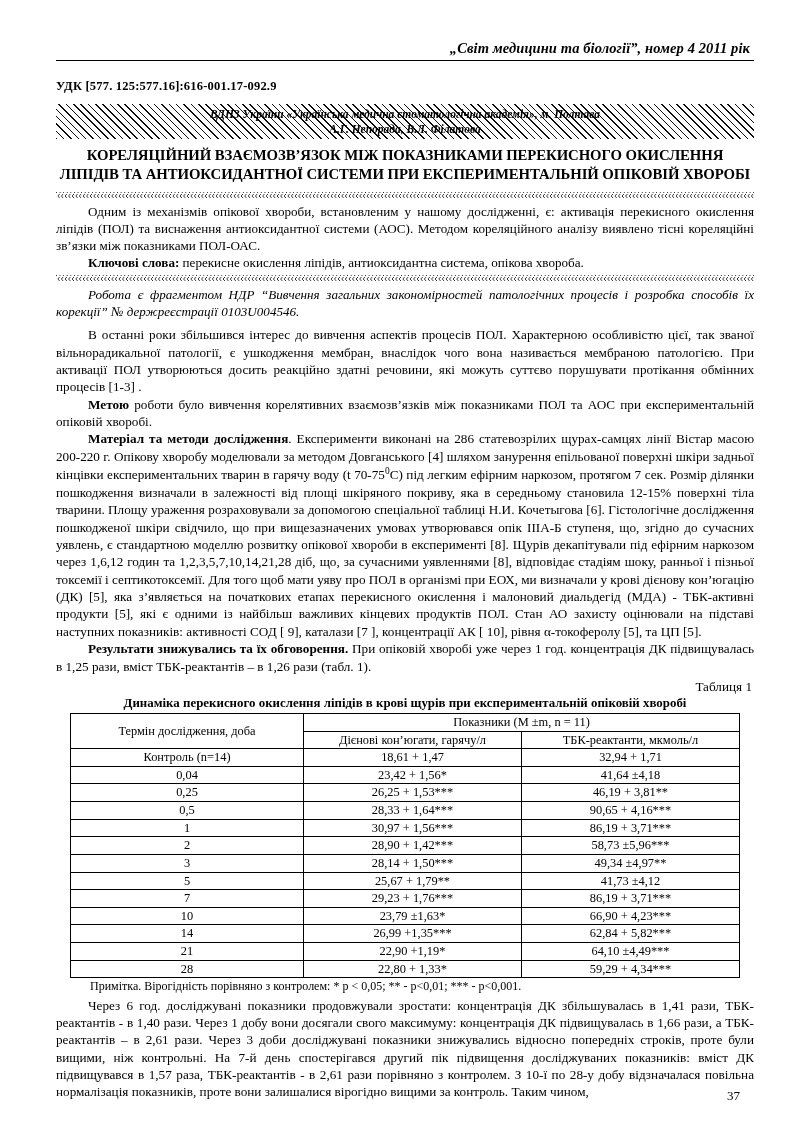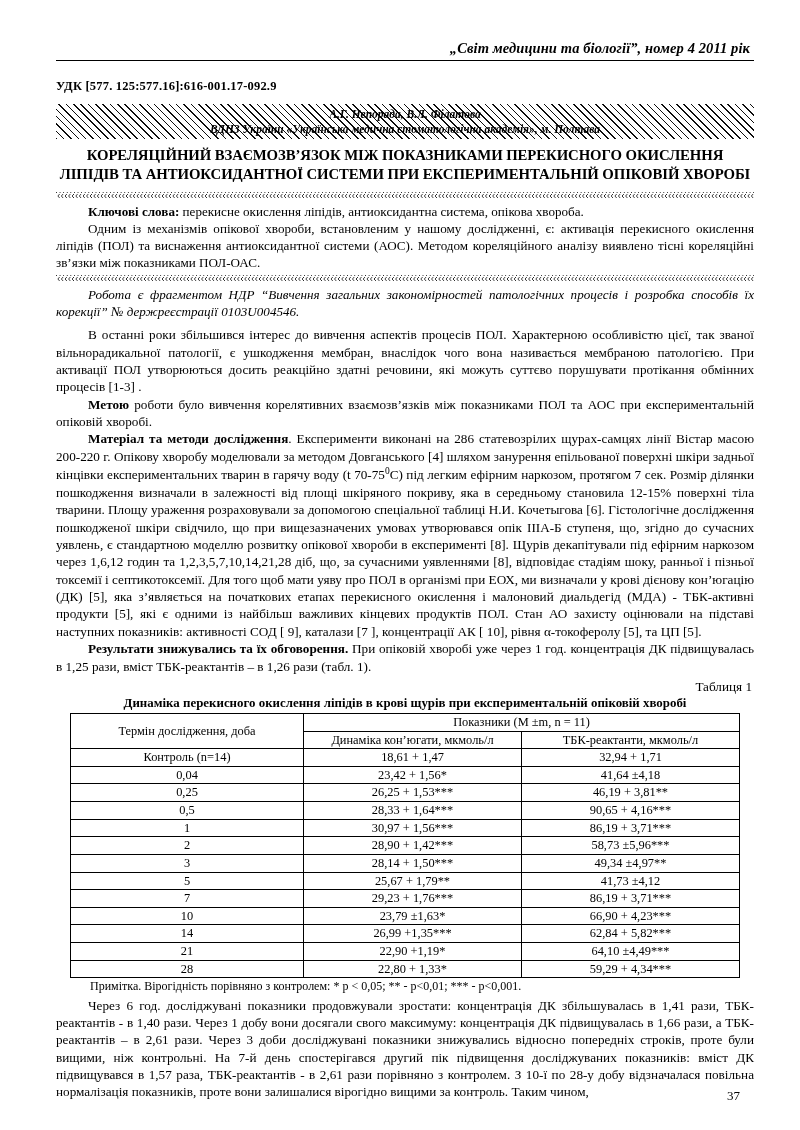--- a/index.html
+++ b/index.html
@@ -181,31 +181,31 @@
 <body>
 
 <div class="page">
 
   <div class="running-head">„Світ медицини та біології”, номер 4 2011 рік</div>
   <div class="head-rule"></div>
 
   <div class="udc">УДК  [577. 125:577.16]:616-001.17-092.9</div>
 
   <div class="author-block">
+    <div class="author-line">ВДНЗ України «Українська медична стоматологічна академія», м. Полтава</div>
     <div class="author-line">А.Г. Непорада, В.Л. Філатова</div>
-    <div class="author-line">ВДНЗ України «Українська медична стоматологічна академія», м. Полтава</div>
   </div>
 
   <div class="article-title">КОРЕЛЯЦІЙНИЙ ВЗАЄМОЗВ’ЯЗОК МІЖ ПОКАЗНИКАМИ ПЕРЕКИСНОГО ОКИСЛЕННЯ ЛІПІДІВ ТА АНТИОКСИДАНТНОЇ СИСТЕМИ ПРИ ЕКСПЕРИМЕНТАЛЬНІЙ ОПІКОВІЙ ХВОРОБІ</div>
 
   <div class="wavy"></div>
 
   <div class="abstract">
+    <p>Одним із механізмів опікової хвороби, встановленим у нашому дослідженні, є: активація перекисного окислення ліпідів (ПОЛ) та виснаження антиоксидантної системи (АОС). Методом кореляційного аналізу виявлено тісні кореляційні зв’язки між показниками ПОЛ-ОАС.</p>
     <p><span class="kw-label">Ключові слова:</span><span> перекисне окислення ліпідів, антиоксидантна система, опікова хвороба.</span></p>
-    <p>Одним із механізмів опікової хвороби, встановленим у нашому дослідженні, є: активація перекисного окислення ліпідів (ПОЛ) та виснаження антиоксидантної системи (АОС). Методом кореляційного аналізу виявлено тісні кореляційні зв’язки між показниками ПОЛ-ОАС.</p>
   </div>
 
   <div class="wavy"></div>
 
   <div class="funding">
     <p>Робота є фрагментом НДР “Вивчення загальних закономірностей патологічних процесів і розробка способів їх корекції” № держреєстрації 0103U004546.</p>
   </div>
 
   <div class="spacer-sm"></div>
 
@@ -219,21 +219,21 @@
   <div class="table-number">Таблиця 1</div>
   <div class="table-caption">Динаміка перекисного окислення ліпідів в крові щурів при експериментальній опіковій хворобі</div>
 
   <table class="data">
     <thead>
       <tr>
         <th class="col-term" rowspan="2">Термін дослідження, доба</th>
         <th colspan="2">Показники (M ±m, n = 11)</th>
       </tr>
       <tr>
-        <th>Динаміка кон’югати, мкмоль/л</th>
+        <th>Дієнові кон’югати, гарячу/л</th>
         <th>ТБК-реактанти, мкмоль/л</th>
       </tr>
     </thead>
     <tbody>
       <tr>
           <td class="col-term">Контроль (n=14)</td>
           <td>18,61 + 1,47</td>
           <td>32,94 + 1,71</td>
         </tr>
       <tr>

